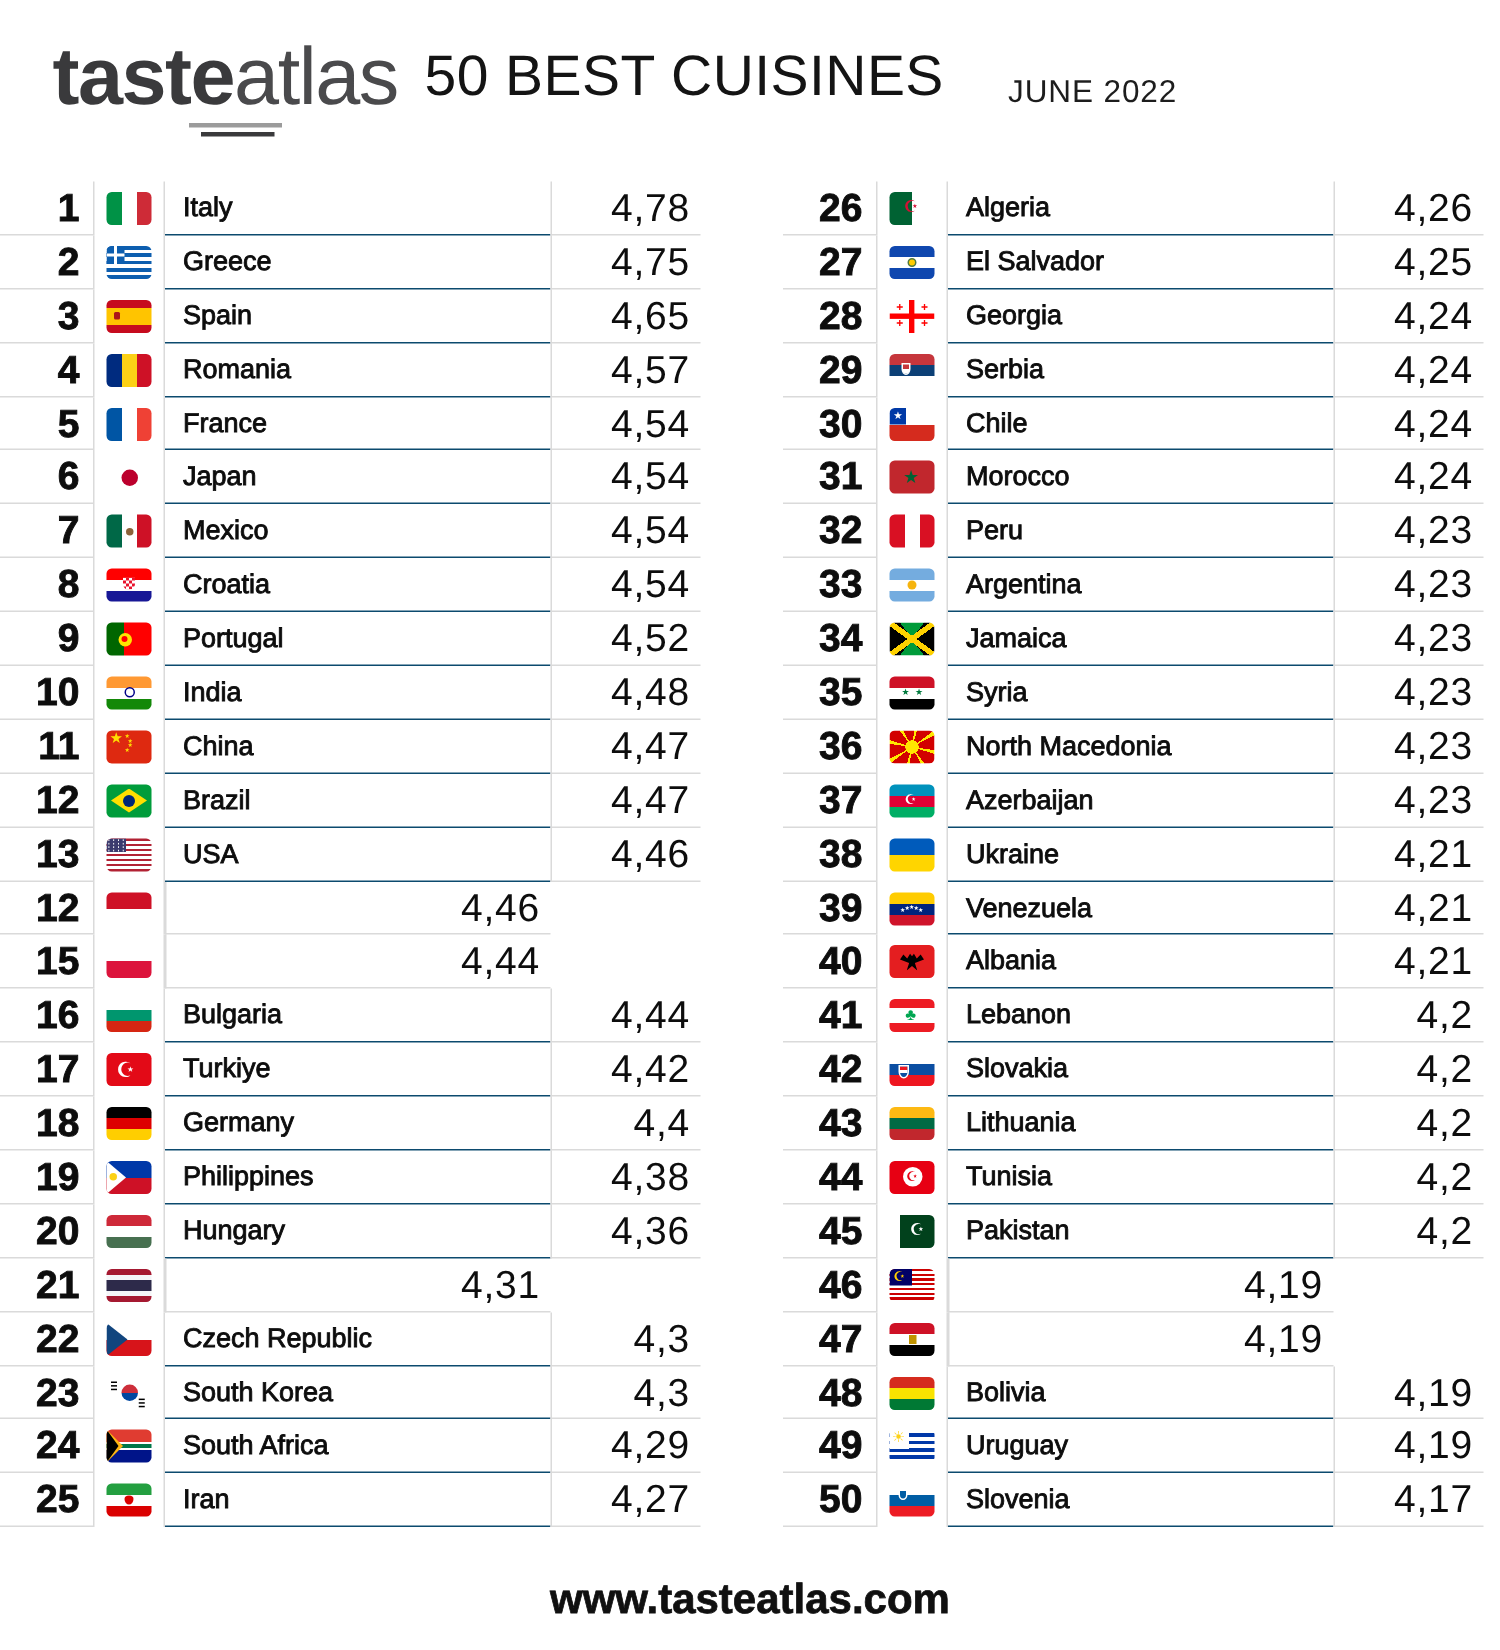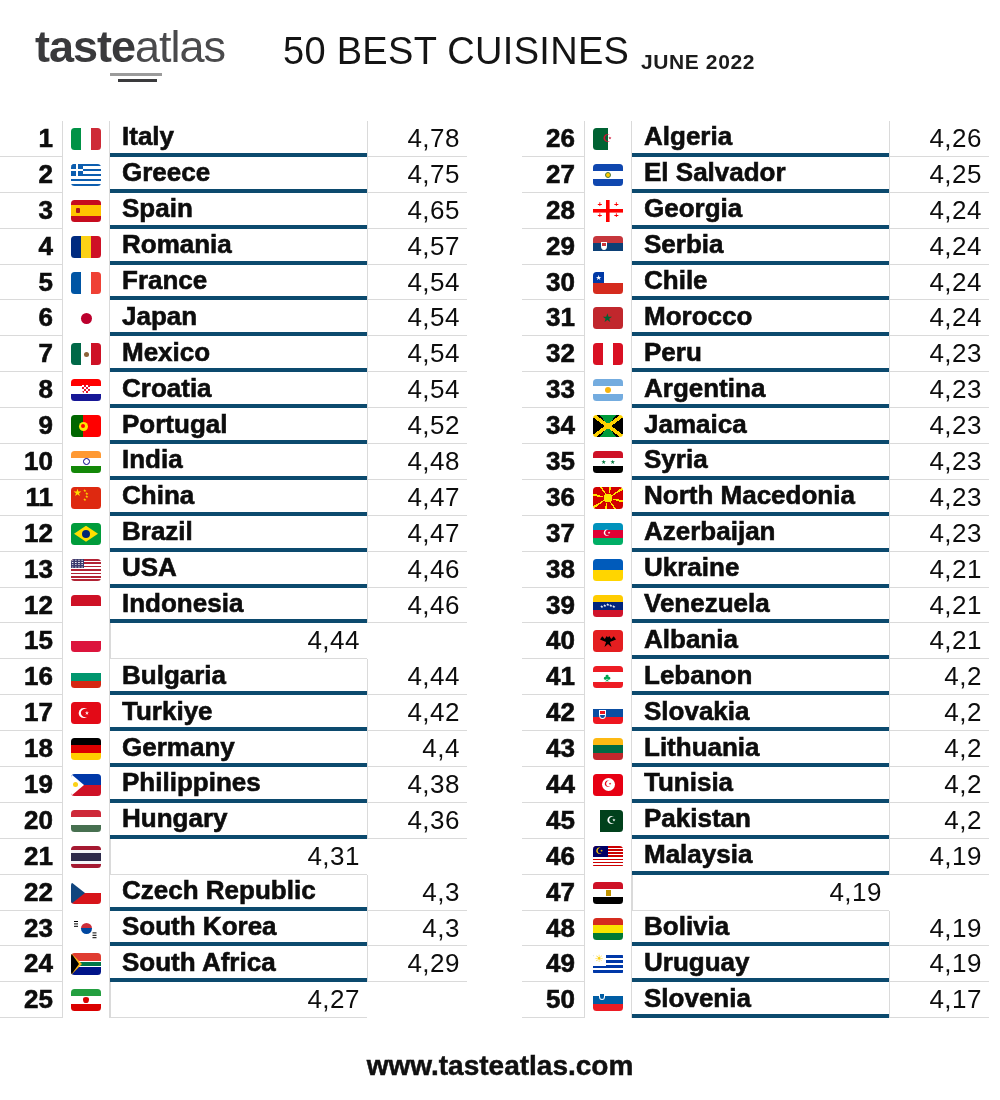--- a/index.html
+++ b/index.html
@@ -2,38 +2,38 @@
 <html><head>
 <meta charset="utf-8">
 <style>
   html,body{margin:0;padding:0}
   body{
     position:relative;width:1000px;height:1100px;background:#fff;
     font-family:"Liberation Sans","DejaVu Sans",sans-serif;color:#0d0d0d;overflow:hidden;
   }
 
   
-  #logo{position:absolute;left:35px;top:24px;font-size:45px;line-height:1;letter-spacing:-1px;color:#3a3a3c;white-space:nowrap}
+  #logo{position:absolute;left:35px;top:24px;font-size:54px;line-height:1;letter-spacing:-1px;color:#3a3a3c;white-space:nowrap}
   .logo-bold{font-weight:700}
   .logo-light{font-weight:400;color:#4a4a4c}
   #logo .ea{position:relative;display:inline-block}
   #logo .ea::after{content:"";position:absolute;left:-1px;right:-3px;bottom:-7px;height:2.6px;background:#9b9b9b}
   #logo .ea::before{content:"";position:absolute;left:7px;right:2px;bottom:-13px;height:2.6px;background:#3a3a3c}
   #page-title{position:absolute;left:283px;top:30px;font-size:38px;font-weight:400;color:#141414;letter-spacing:.3px;white-space:nowrap}
-  #date-label{position:absolute;left:641px;top:50px;font-size:21px;font-weight:700;color:#1d1d1d;letter-spacing:.6px;white-space:nowrap}
+  #date-label{position:absolute;left:672px;top:50px;font-size:21px;font-weight:400;color:#1d1d1d;letter-spacing:.6px;white-space:nowrap}
 
   
   .col{position:absolute;top:121px;width:467px}
   #col-left{left:0}
   #col-right{left:522px}
   .row{display:grid;grid-template-columns:62px 48px 257px 100px;height:35.9px}
   .c{display:flex;align-items:center;height:100%;box-sizing:border-box}
   .rank{justify-content:flex-end;padding-right:9px;font-weight:700;font-size:26px;-webkit-text-stroke:.6px;border-bottom:1px solid #dadada}
   .flagc{justify-content:center;border-left:1px solid #dadada;border-right:1px solid #dadada}
-  .name{padding-left:12px;font-weight:700;font-size:26px;-webkit-text-stroke:.6px;border-bottom:4px solid #0c4a6e;white-space:nowrap}
+  .name{padding-left:12px;font-weight:400;font-size:18px;-webkit-text-stroke:.6px;border-bottom:1px solid #0c4a6e;white-space:nowrap}
   .rating{justify-content:flex-end;padding-right:7px;font-size:26px;font-weight:400;letter-spacing:.5px;border-left:1px solid #dadada;border-bottom:1px solid #dadada}
 
   
   #footer-url{position:absolute;left:0;top:1050px;width:1000px;text-align:center;font-size:28px;font-weight:700;-webkit-text-stroke:.5px;color:#101010}
 
   
   .flag{position:relative;display:block;flex:none;width:30px;height:22px;border-radius:3.5px;overflow:hidden}
   .flag::before,.flag::after{content:"";position:absolute}
 
   .f-it{background:linear-gradient(90deg,#009246 0 33.4%,#fff 33.4% 66.7%,#ce2b37 66.7%)}
@@ -259,21 +259,20 @@
         <span class="flag f-us"></span>
       </div>
     <div class="c name">USA</div>
     <div class="c rating">4,46</div>
   </div>
     <div class="row">
     <div class="c rank">12</div>
     <div class="c flagc">
         <span class="flag f-id"></span>
       </div>
-    <div class="c name">Indonesia</div>
     <div class="c rating">4,46</div>
   </div>
     <div class="row">
     <div class="c rank">15</div>
     <div class="c flagc">
         <span class="flag f-pl"></span>
       </div>
     <div class="c rating">4,44</div>
   </div>
     <div class="row">
@@ -345,20 +344,21 @@
         <span class="flag f-za"></span>
       </div>
     <div class="c name">South Africa</div>
     <div class="c rating">4,29</div>
   </div>
     <div class="row">
     <div class="c rank">25</div>
     <div class="c flagc">
         <span class="flag f-ir"></span>
       </div>
+    <div class="c name">Iran</div>
     <div class="c rating">4,27</div>
   </div>
   </div>
 <div class="col" id="col-right">
     <div class="row">
     <div class="c rank">26</div>
     <div class="c flagc">
         <span class="flag f-dz"></span>
       </div>
     <div class="c name">Algeria</div>
@@ -514,21 +514,20 @@
         <span class="flag f-pk"></span>
       </div>
     <div class="c name">Pakistan</div>
     <div class="c rating">4,2</div>
   </div>
     <div class="row">
     <div class="c rank">46</div>
     <div class="c flagc">
         <span class="flag f-my"></span>
       </div>
-    <div class="c name">Malaysia</div>
     <div class="c rating">4,19</div>
   </div>
     <div class="row">
     <div class="c rank">47</div>
     <div class="c flagc">
         <span class="flag f-eg"></span>
       </div>
     <div class="c rating">4,19</div>
   </div>
     <div class="row">

